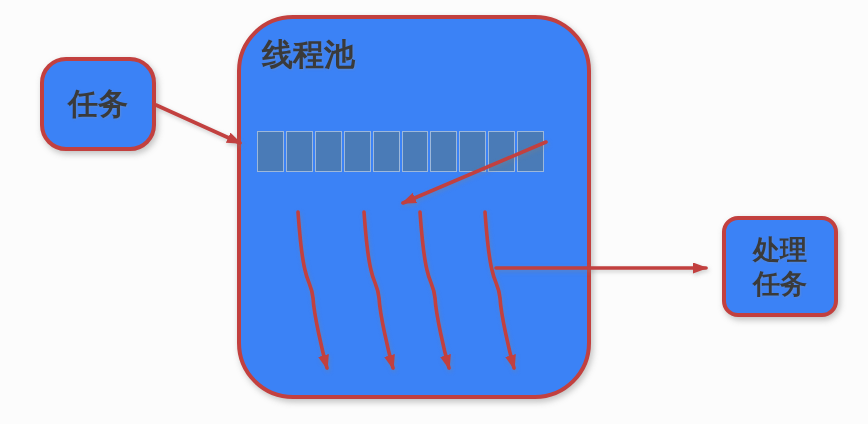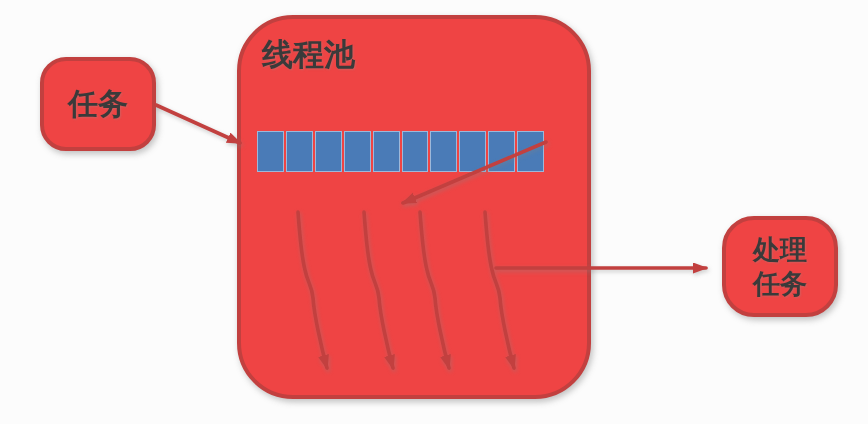--- a/index.html
+++ b/index.html
@@ -10,21 +10,21 @@
   }
   .stage {
     position: relative;
     width: 868px;
     height: 424px;
     background: var(--canvas-bg, #fcfcfc);
     overflow: hidden;
   }
   .box {
     position: absolute;
-    background: #ef4444;
+    background: #3b82f6;
     border: 4px solid var(--accent-red, #c2403f);
     box-shadow: 2px 3px 6px rgba(120,120,120,0.45);
     display: flex;
     align-items: center;
     justify-content: center;
     box-sizing: border-box;
     color: var(--text-dark, #3a3a3a);
     font-weight: bold;
     text-shadow: 1px 1px 2px rgba(150,150,150,0.3);
     z-index: 2;
@@ -69,21 +69,21 @@
   }
   .queue-cell {
     flex: 1 1 auto;
     background: var(--queue-blue, #4a7bb7);
     border: 1px solid var(--queue-border, #9db8da);
     box-sizing: border-box;
   }
   .process-box {
     left: 722px; top: 216px;
     width: 116px; height: 101px;
-    border-radius: 32px;
+    border-radius: 16px;
     font-size: 27px;
     line-height: 34px;
     text-align: center;
     white-space: pre-line;
   }
   .arrows {
     position: absolute;
     left: 0; top: 0;
     width: 868px; height: 424px;
     z-index: 5;

